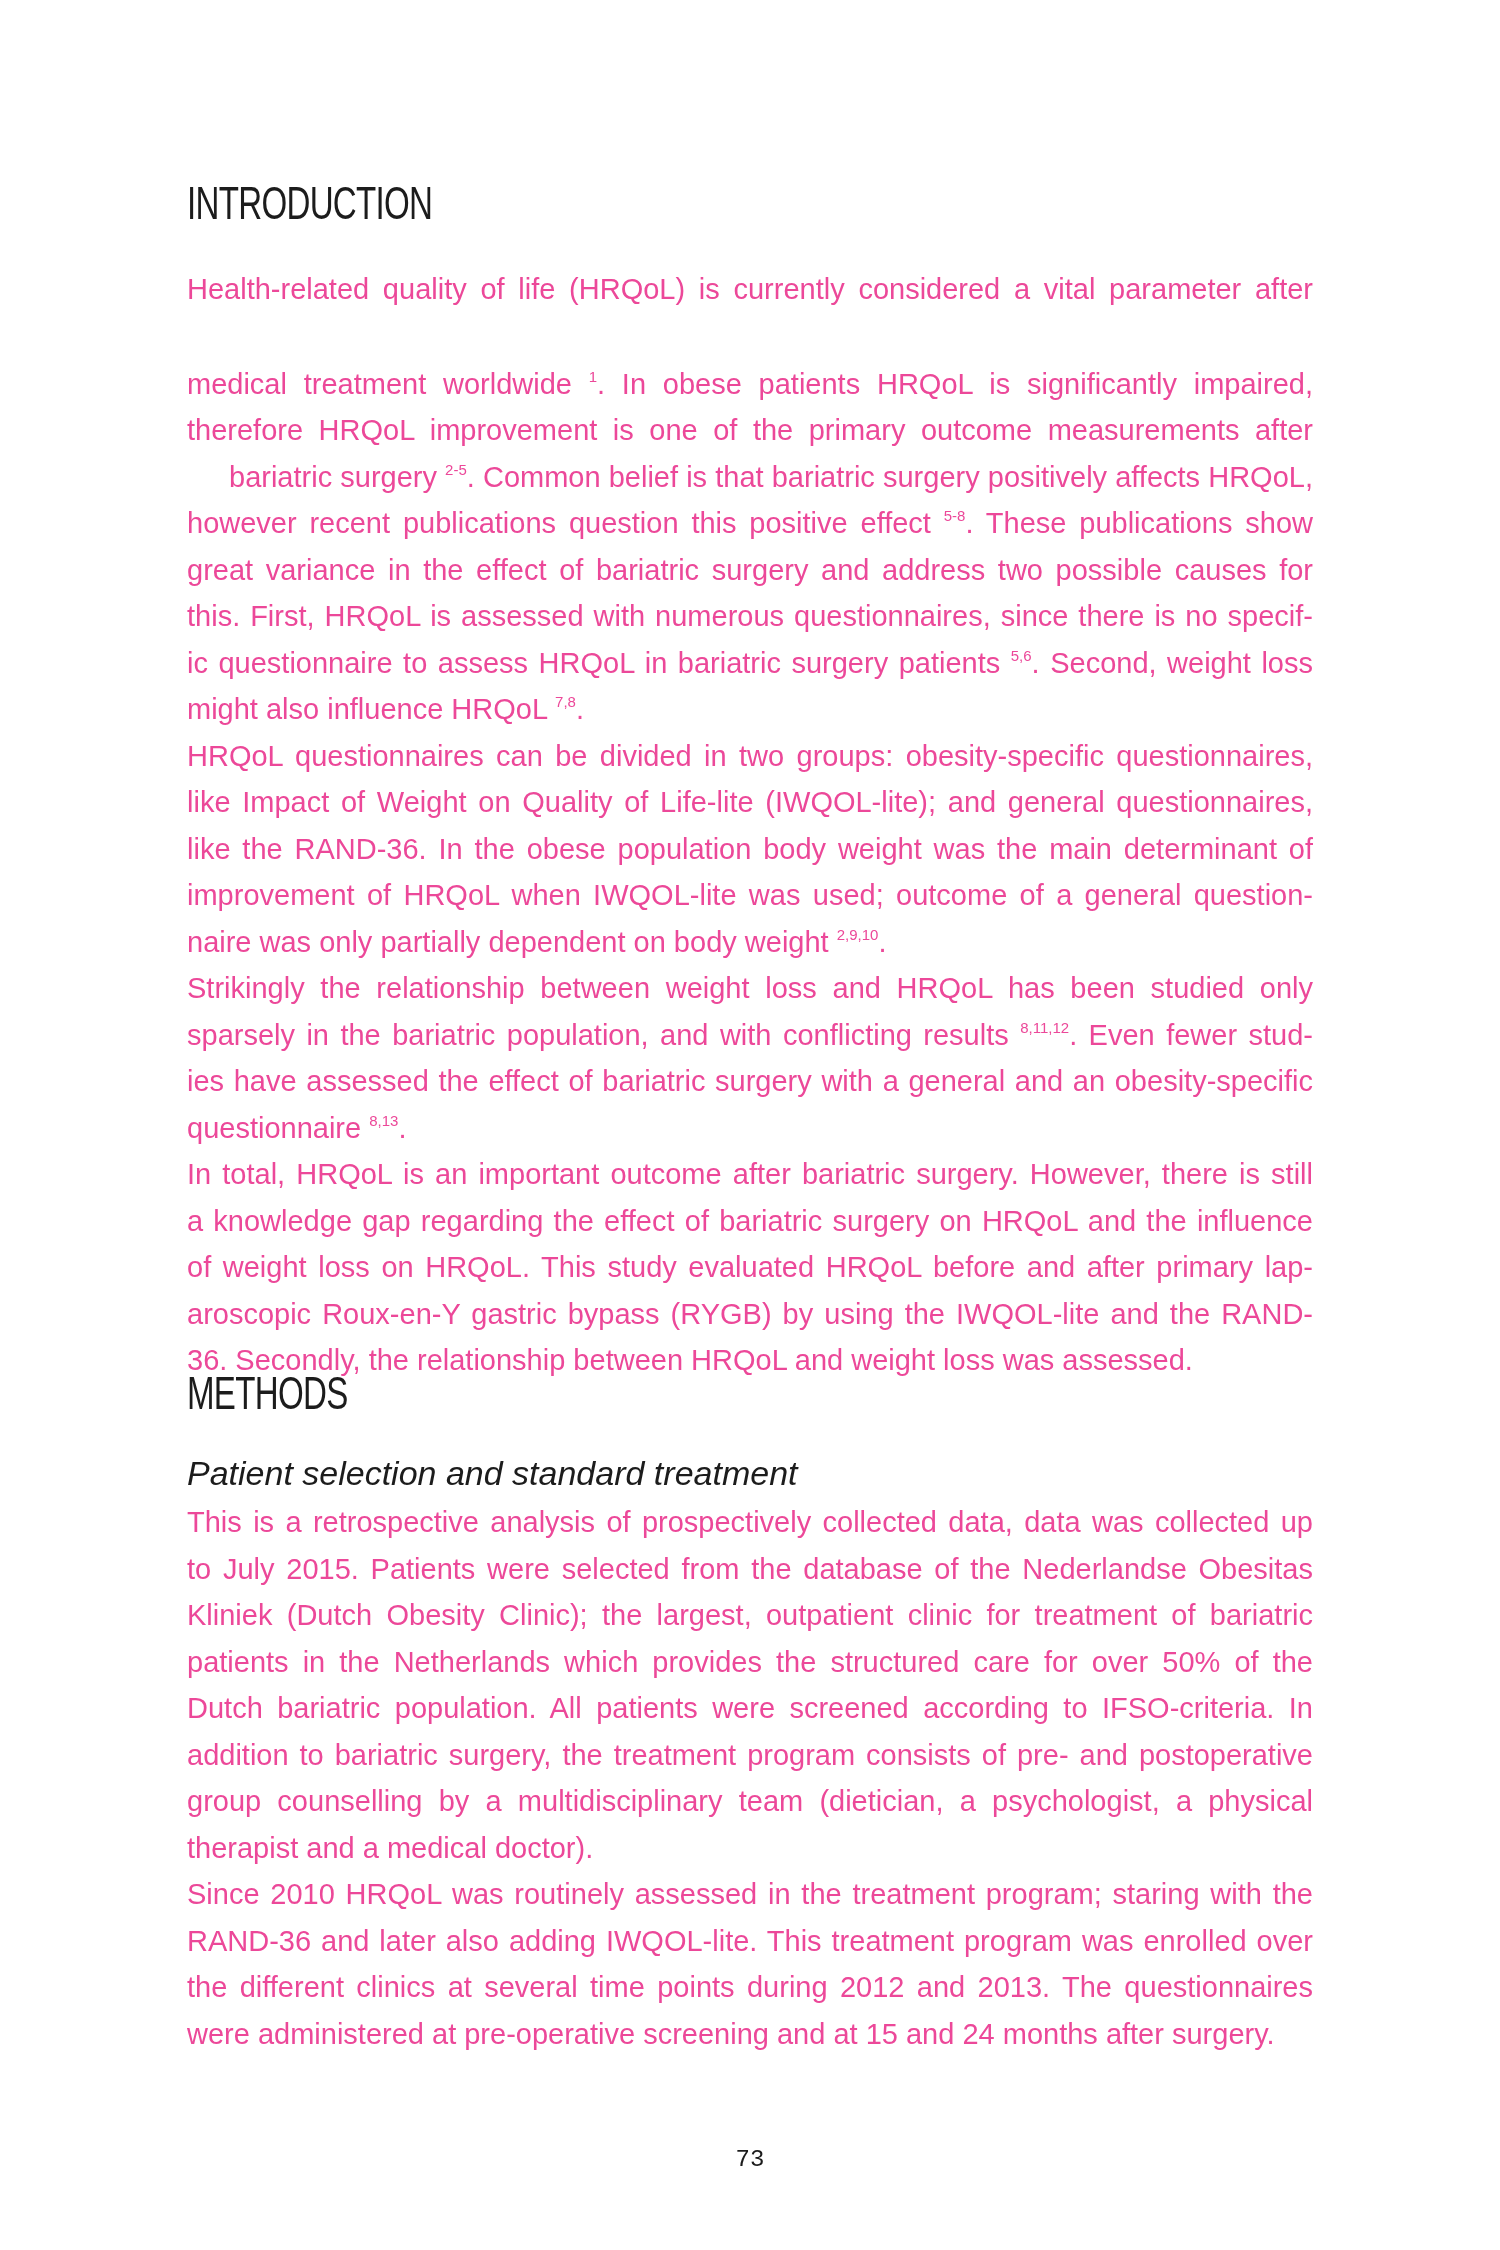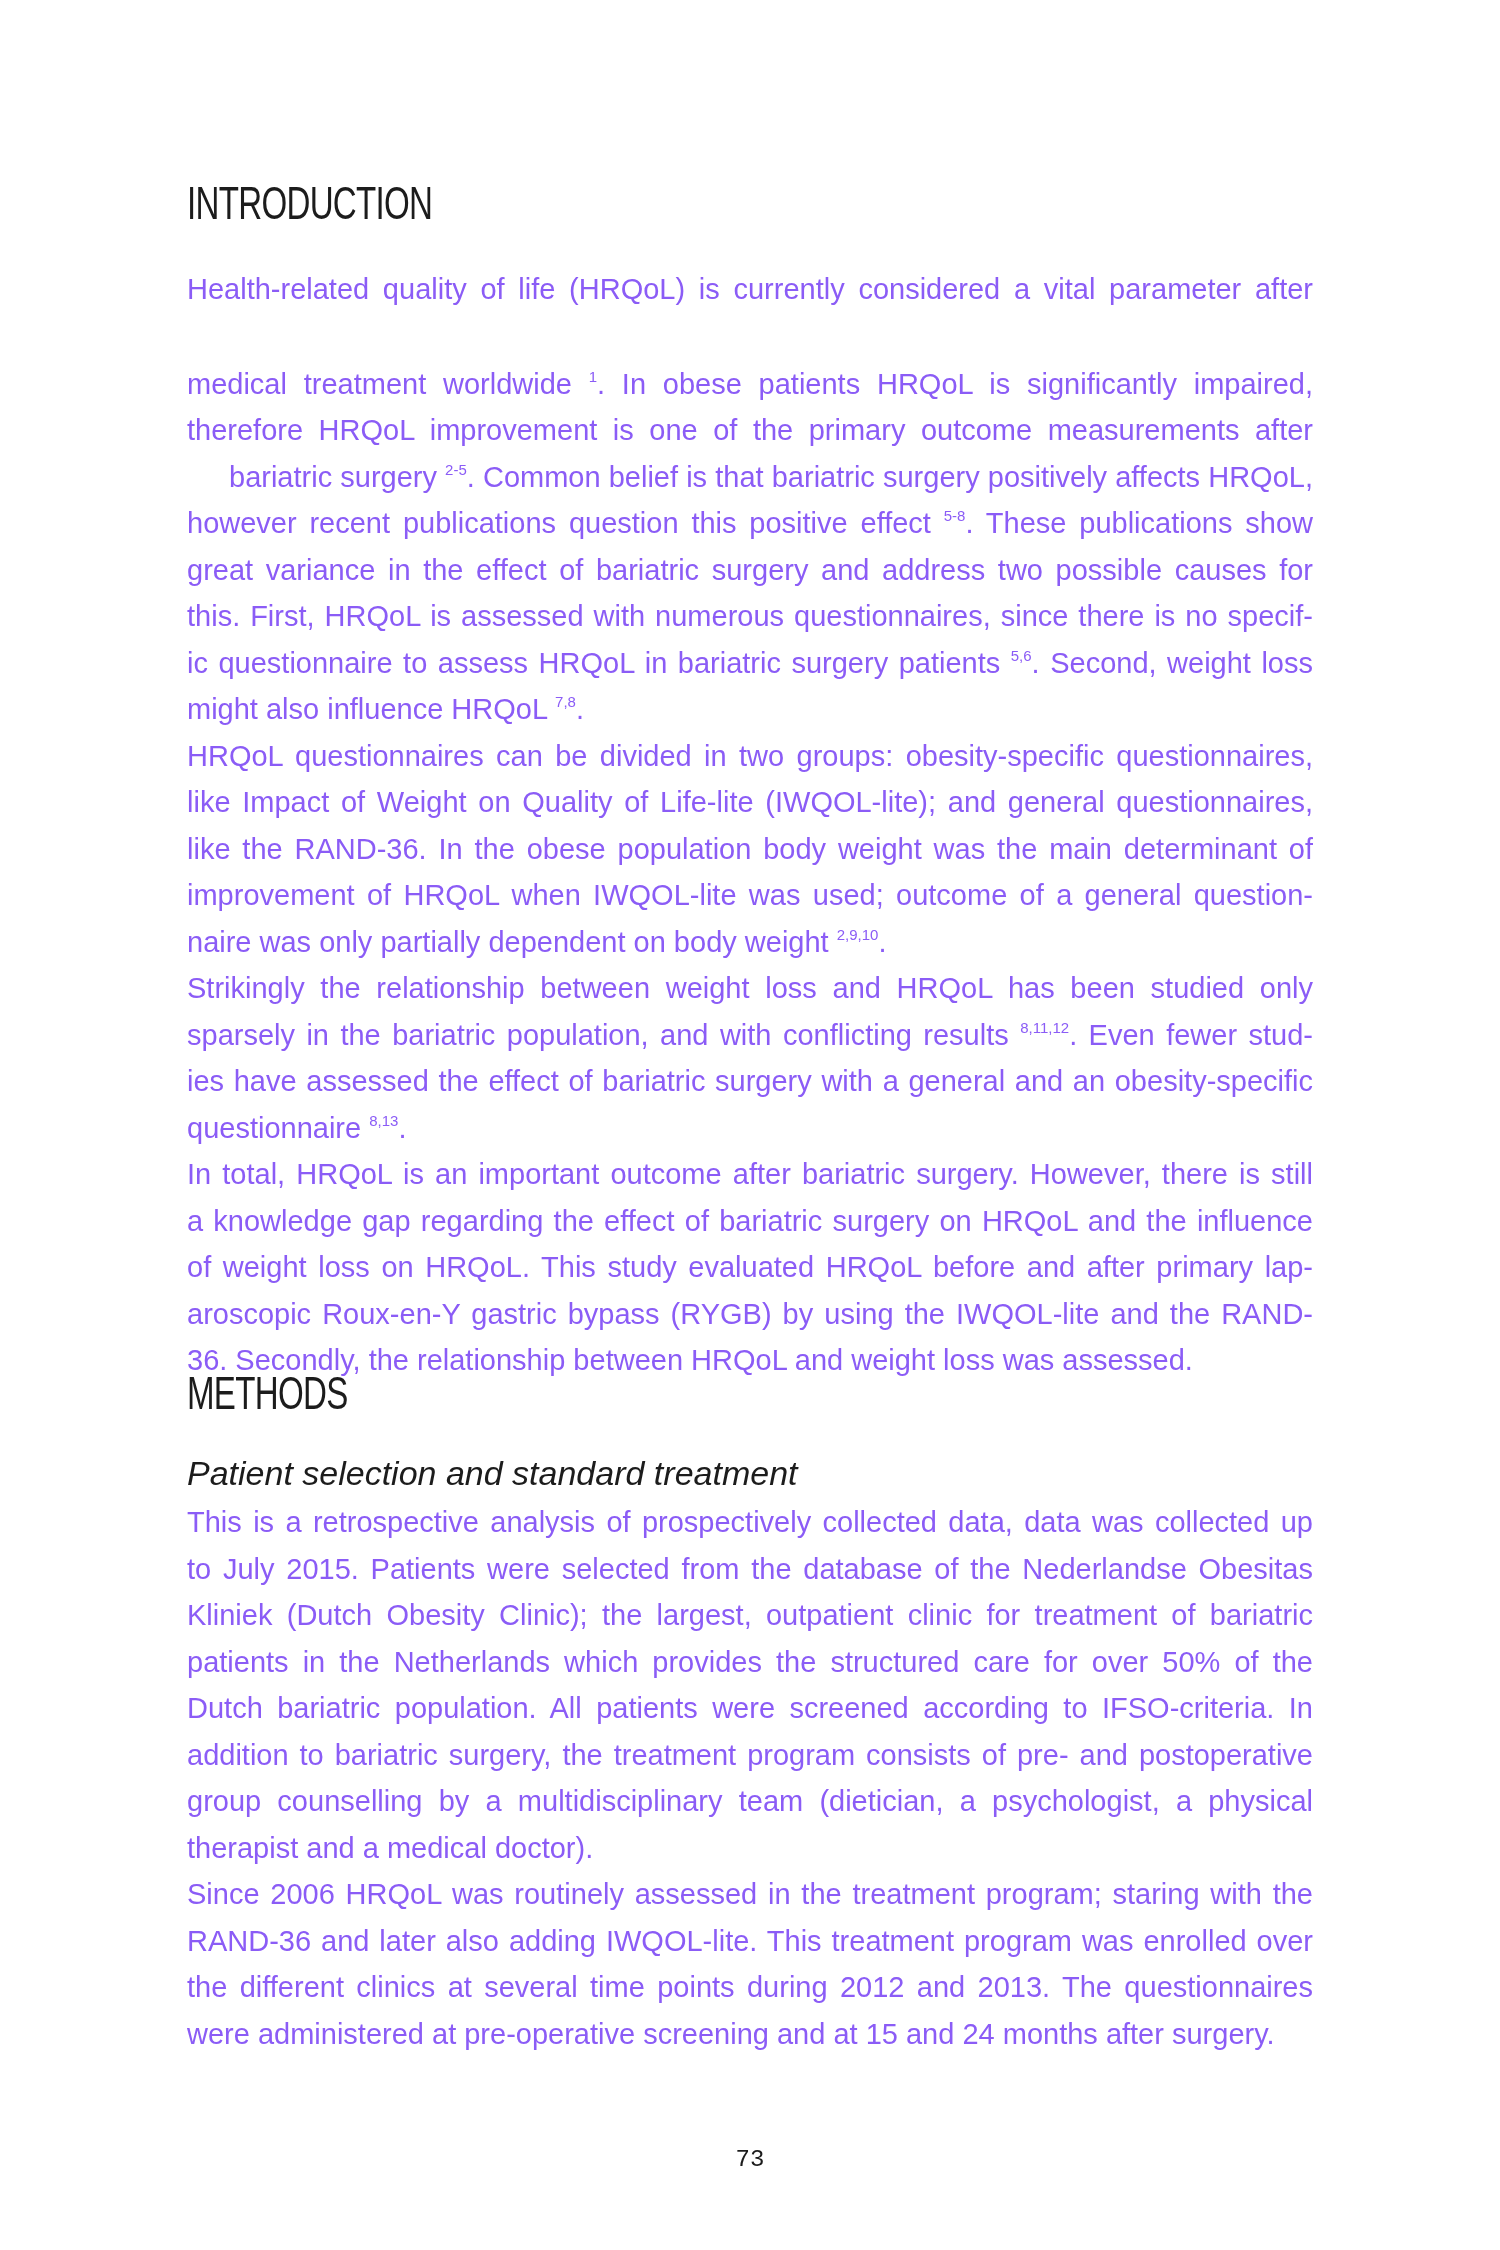--- a/index.html
+++ b/index.html
@@ -16,21 +16,21 @@
   .h2 {
     position: absolute; left: 0;
     font-family: "Liberation Sans", sans-serif;
     font-weight: 400; font-style: italic; font-size: 34px; line-height: 40px;
     color: #1c1c1c; margin: 0; white-space: nowrap;
   }
   .block {
     position: absolute; left: 0; width: 1126px;
     font-family: "Liberation Sans", sans-serif;
     font-size: 29px; line-height: 46.5px;
-    color: #8b5cf6;
+    color: #ec4899;
   }
   .line {
     display: block; height: 46.5px; white-space: nowrap;
     text-align: justify; text-align-last: justify;
   }
   .line.last { text-align-last: left; }
   sup { font-size: 15px; line-height: 0; vertical-align: 12px; }
   .pagenum {
     position: absolute; left: 0; width: 1500px; top: 2146px; text-align: center;
     font-family: Liberation Mono, monospace; font-size: 24px; color: #1c1c1c;
@@ -71,20 +71,20 @@
   <h2 class="h2" style="top:1453px;">Patient selection and standard treatment</h2>
   <div class="block" style="top:1499px;" id="methods-block">
       <span class="line" style="white-space: normal; overflow: hidden;"><span>This is a retrospective analysis of prospectively collected data, data was collected up</span></span>
       <span class="line" style="white-space: normal; overflow: hidden;"><span>to July 2015. Patients were selected from the database of the Nederlandse Obesitas</span></span>
       <span class="line" style="white-space: normal; overflow: hidden;"><span>Kliniek (Dutch Obesity Clinic); the largest, outpatient clinic for treatment of bariatric</span></span>
       <span class="line" style="white-space: normal; overflow: hidden;"><span>patients in the Netherlands which provides the structured care for over 50% of the</span></span>
       <span class="line" style="white-space: normal; overflow: hidden;"><span>Dutch bariatric population. All patients were screened according to IFSO-criteria. In</span></span>
       <span class="line" style="white-space: normal; overflow: hidden;"><span>addition to bariatric surgery, the treatment program consists of pre- and postoperative</span></span>
       <span class="line" style="white-space: normal; overflow: hidden;"><span>group counselling by a multidisciplinary team (dietician, a psychologist, a physical</span></span>
       <span class="line last"><span>therapist and a medical doctor).</span></span>
-      <span class="line" style="white-space: normal; overflow: hidden;"><span>Since 2006 HRQoL was routinely assessed in the treatment program; staring with the</span></span>
+      <span class="line" style="white-space: normal; overflow: hidden;"><span>Since 2010 HRQoL was routinely assessed in the treatment program; staring with the</span></span>
       <span class="line" style="white-space: normal; overflow: hidden;"><span>RAND-36 and later also adding IWQOL-lite. This treatment program was enrolled over</span></span>
       <span class="line" style="white-space: normal; overflow: hidden;"><span>the different clinics at several time points during 2012 and 2013. The questionnaires</span></span>
       <span class="line last"><span>were administered at pre-operative screening and at 15 and 24 months after surgery.</span></span>
     </div>
 </div>
 
 <div class="pagenum">73</div>
 
 </body></html>

